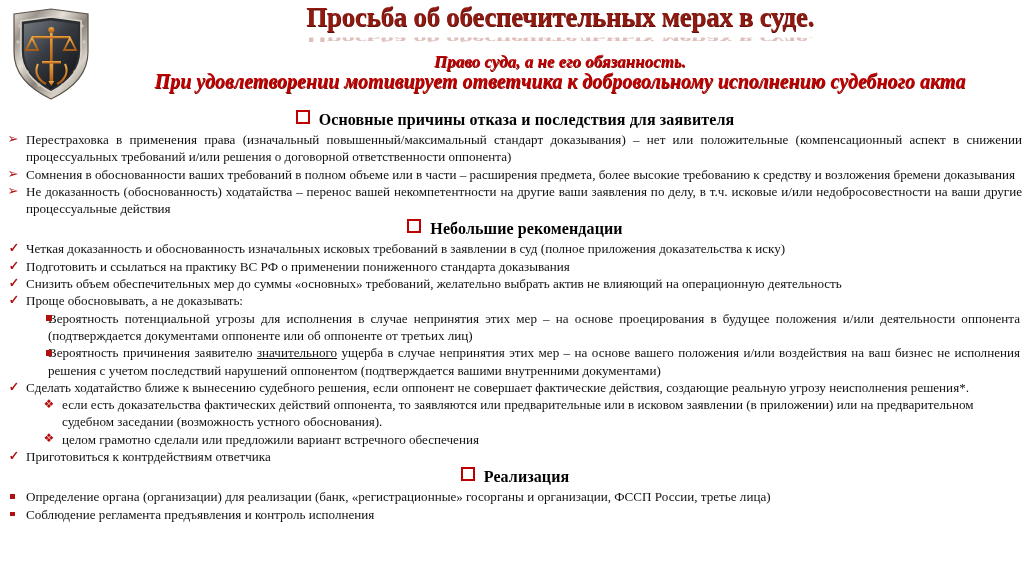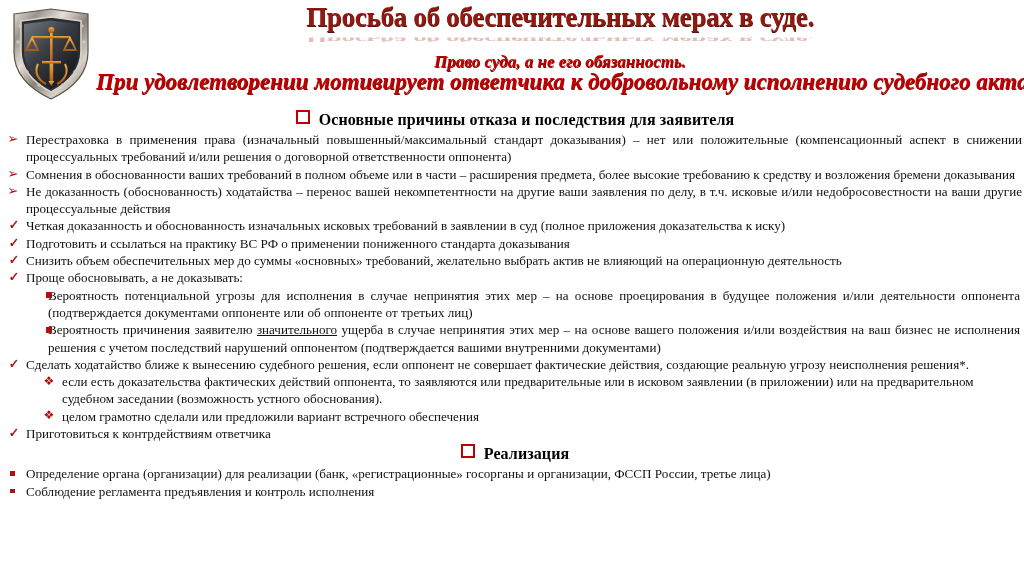--- a/index.html
+++ b/index.html
@@ -72,21 +72,21 @@
   .subtitle {
     font-family: "Liberation Serif", "DejaVu Serif", serif;
     font-weight: bold;
     font-style: italic;
     color: #c00000;
     white-space: nowrap;
     text-shadow: 0.6px 0.6px 0.4px #7d0f0a;
   }
   .subtitle.s1 { font-size: 17px; line-height: 19px; margin-top: -1px; }
   .subtitle.s2 { font-size: 17.5px; line-height: 21px; }
-  .subtitle.s3 { font-size: 23px; line-height: 21px; text-align: center; }
+  .subtitle.s3 { font-size: 20px; line-height: 21px; text-align: center; }
 
   
   .content {
     position: relative;
     width: 1024px;
     padding: 0;
   }
 
   .section-head {
     text-align: center;
@@ -232,20 +232,23 @@
     <li class="item arrow">
       <span class="mk">➢</span>
       <span class="tx">Сомнения в обоснованности ваших требований в полном объеме или в части – расширения предмета, более высокие требованию к средству и возложения бремени доказывания</span>
     </li>
     <li class="item arrow">
       <span class="mk">➢</span>
       <span class="tx">Не доказанность (обоснованность) ходатайства – перенос вашей некомпетентности на другие ваши заявления по делу, в т.ч. исковые и/или недобросовестности на ваши другие процессуальные действия</span>
     </li>
   </ul>
 
+  <div class="section-head">
+    <span class="sq-outline"></span><span>Небольшие рекомендации</span>
+  </div>
   <ul class="lvl">
     <li class="item check lastline">
       <span class="mk">✓</span>
       <span class="tx">Четкая доказанность и обоснованность изначальных исковых требований в заявлении в суд (полное приложения доказательства к иску)</span>
     </li>
     <li class="item check lastline">
       <span class="mk">✓</span>
       <span class="tx">Подготовить и ссылаться на практику ВС РФ о применении пониженного стандарта доказывания</span>
     </li>
     <li class="item check lastline">

